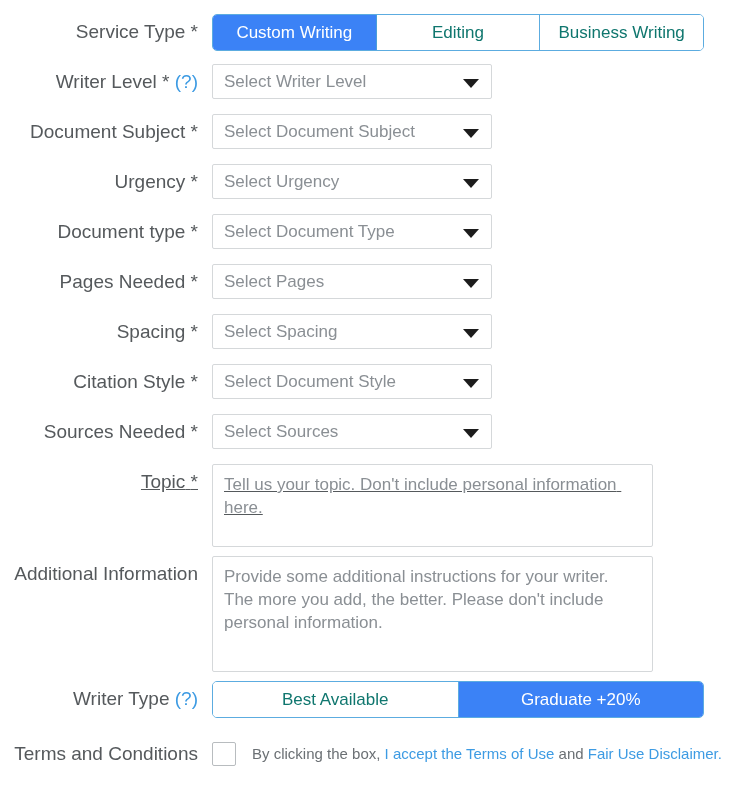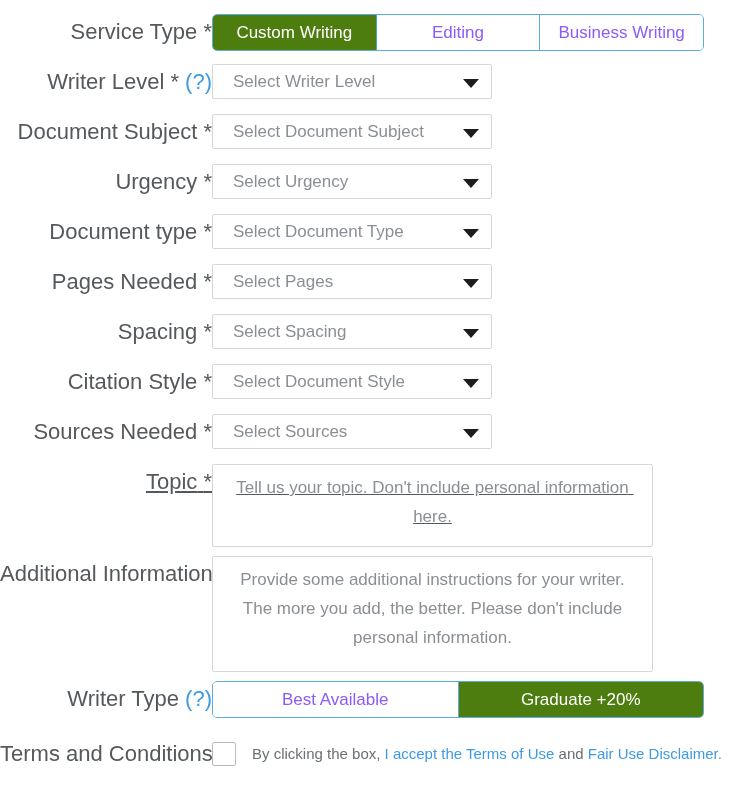--- a/index.html
+++ b/index.html
@@ -30,21 +30,22 @@
   }
   .row.tall-topic { height: 92px; text-decoration: underline; }
   .row.tall-extra { height: 125px; }
   .row.writer-type { height: 55px; }
   .row.terms { height: 50px; }
 
   .label {
     width: 212px;
     flex: 0 0 212px;
     text-align: right;
-    font-size: 22px;
+    padding-right: 14px;
+    font-size: 19px;
     color: #55595c;
     line-height: 35px;
     white-space: nowrap;
   }
   .label .star {
     color: #55595c;
   }
   .label .help {
     color: #3d9be3;
   }
@@ -65,45 +66,45 @@
   }
   .btn-group.service { width: 492px; }
   .btn-group.writer { width: 492px; }
 
   .btn-group .seg {
     flex: 1 1 0;
     display: flex;
     align-items: center;
     justify-content: center;
     font-size: 17px;
-    color: #8b5cf6;
+    color: #0f766e;
     background: #ffffff;
     border-right: 1px solid #5cace0;
     cursor: pointer;
     white-space: nowrap;
     user-select: none;
   }
   .btn-group .seg:last-child { border-right: none; }
   .btn-group .seg.active {
-    background: #4d7c0f;
+    background: #3b82f6;
     color: #ffffff;
     border-right-color: #4a9fd8;
   }
 
   
   .select {
     position: relative;
     width: 280px;
     height: 35px;
     border: 1px solid #d5d8da;
     background: #ffffff;
     border-radius: 2px;
     display: flex;
     align-items: center;
-    padding: 0 34px 0 20px;
+    padding: 0 34px 0 11px;
     font-size: 17px;
     color: #8a8f94;
     cursor: pointer;
     white-space: nowrap;
     overflow: hidden;
   }
   .select .caret {
     position: absolute;
     right: 12px;
     top: 50%;
@@ -116,26 +117,25 @@
   }
 
   
   .textarea {
     width: 441px;
     border: 1px solid #d5d8da;
     background: #ffffff;
     border-radius: 2px;
     padding: 8px 11px 8px 11px;
     font-size: 17px;
-    line-height: 29px;
+    line-height: 23px;
     color: #8a8f94;
     cursor: text;
     white-space: pre-wrap;
     overflow: hidden;
-    text-align: center;
   }
   .textarea.topic { height: 83px; }
   .textarea.extra { height: 116px; }
 
   
   .terms-wrap {
     display: flex;
     align-items: center;
     height: 35px;
   }

